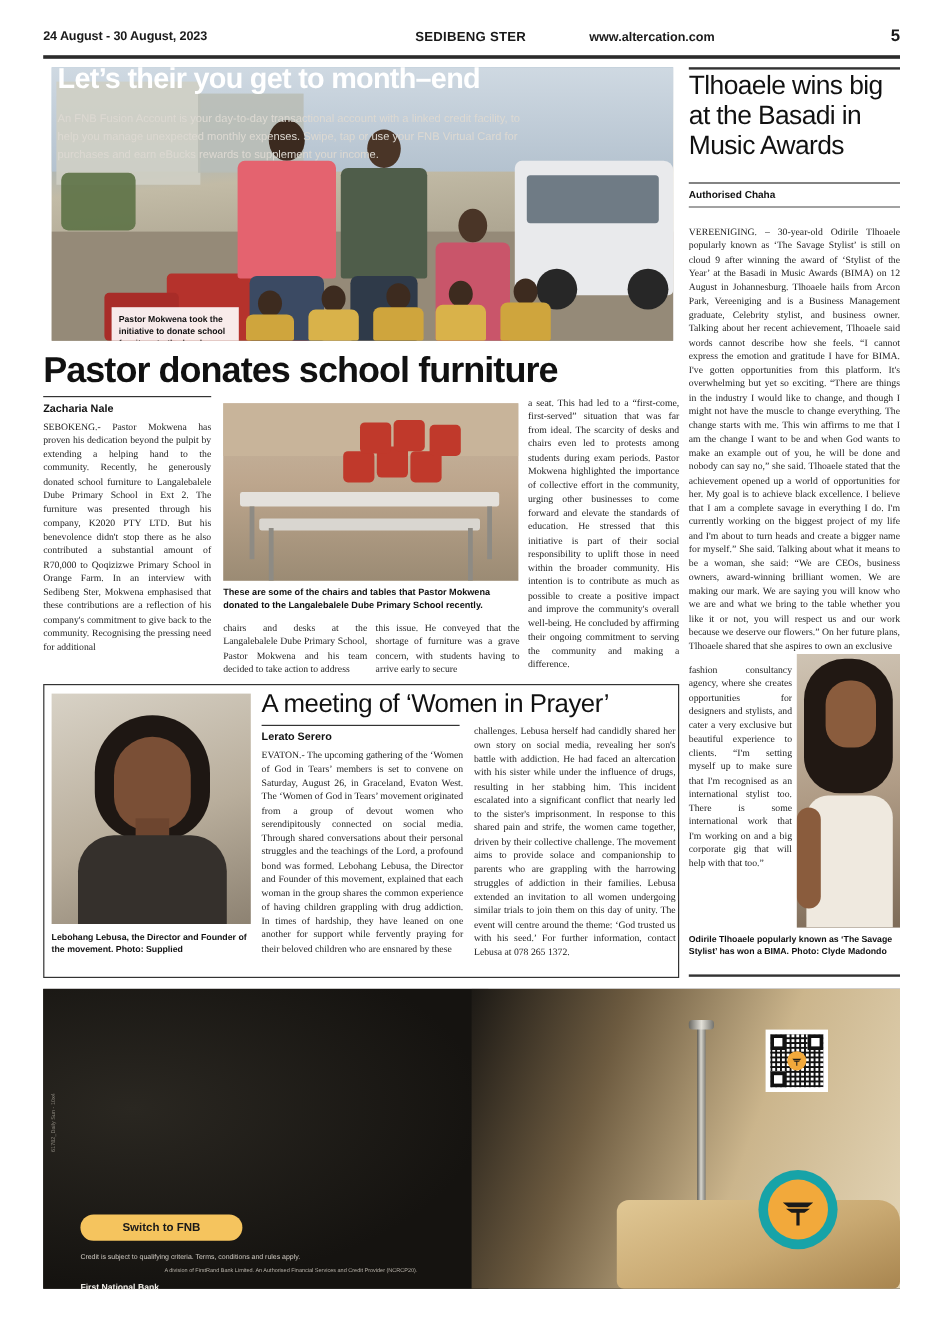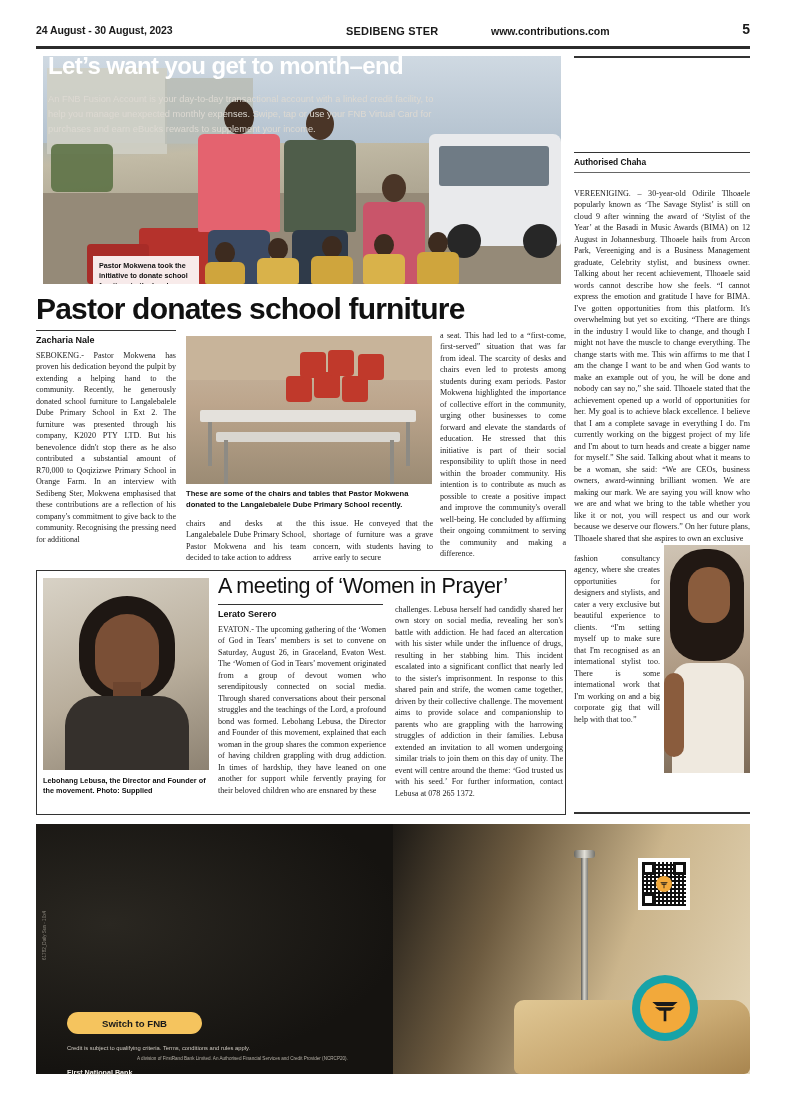--- a/index.html
+++ b/index.html
@@ -184,21 +184,21 @@
      display:flex; align-items:center; justify-content:center;}
 </style>
 </head>
 <body>
 
 <div class="page">
 
   <div class="masthead">
     <span class="mast-date">24 August - 30 August, 2023</span>
     <span class="mast-title">SEDIBENG STER</span>
-    <span class="mast-url">www.contributions.com</span>
+    <span class="mast-url">www.altercation.com</span>
     <span class="mast-page">5</span>
   </div>
   <div class="mast-rule"></div>
 
   <div class="photo-top">
     <div class="pt-sky"></div>
     <div class="pt-bld"></div>
     <div class="pt-bld2"></div>
     <div class="pt-green"></div>
     <div class="pt-ground"></div>
@@ -300,45 +300,47 @@
     </div>
   </div>
   <div id="col-wip-1">
     <div class="col-body">EVATON.- The upcoming gathering of the ‘Women of God in Tears’ members is set to convene on Saturday, August 26, in Graceland, Evaton West. The ‘Women of God in Tears’ movement originated from a group of devout women who serendipitously connected on social media. Through shared conversations about their personal struggles and the teachings of the Lord, a profound bond was formed. Lebohang Lebusa, the Director and Founder of this movement, explained that each woman in the group shares the common experience of having children grappling with drug addiction. In times of hardship, they have leaned on one another for support while fervently praying for their beloved children who are ensnared by these</div>
   </div>
   <div id="col-wip-2">
     <div class="col-body">challenges. Lebusa herself had candidly shared her own story on social media, revealing her son's battle with addiction. He had faced an altercation with his sister while under the influence of drugs, resulting in her stabbing him. This incident escalated into a significant conflict that nearly led to the sister's imprisonment. In response to this shared pain and strife, the women came together, driven by their collective challenge. The movement aims to provide solace and companionship to parents who are grappling with the harrowing struggles of addiction in their families. Lebusa extended an invitation to all women undergoing similar trials to join them on this day of unity. The event will centre around the theme: ‘God trusted us with his seed.’ For further information, contact Lebusa at 078 265 1372.</div>
   </div>
 
   <div class="rule-right-top"></div>
+  <h2 class="headline-right">Tlhoaele wins big at the Basadi in Music Awards</h2>
   <div class="rule-right-2"></div>
   <div class="byline-right">Authorised Chaha</div>
   <div class="rule-right-3"></div>
   <div id="col-right-1">
     <div class="col-body">VEREENIGING. – 30-year-old Odirile Tlhoaele popularly known as ‘The Savage Stylist’ is still on cloud 9 after winning the award of ‘Stylist of the Year’ at the Basadi in Music Awards (BIMA) on 12 August in Johannesburg. Tlhoaele hails from Arcon Park, Vereeniging and is a Business Management graduate, Celebrity stylist, and business owner. Talking about her recent achievement, Tlhoaele said words cannot describe how she feels. “I cannot express the emotion and gratitude I have for BIMA. I've gotten opportunities from this platform. It's overwhelming but yet so exciting. “There are things in the industry I would like to change, and though I might not have the muscle to change everything. The change starts with me. This win affirms to me that I am the change I want to be and when God wants to make an example out of you, he will be done and nobody can say no,” she said. Tlhoaele stated that the achievement opened up a world of opportunities for her. My goal is to achieve black excellence. I believe that I am a complete savage in everything I do. I'm currently working on the biggest project of my life and I'm about to turn heads and create a bigger name for myself.” She said. Talking about what it means to be a woman, she said: “We are CEOs, business owners, award-winning brilliant women. We are making our mark. We are saying you will know who we are and what we bring to the table whether you like it or not, you will respect us and our work because we deserve our flowers.” On her future plans, Tlhoaele shared that she aspires to own an exclusive</div>
   </div>
   <div id="col-right-2">
     <div class="col-body">fashion consultancy agency, where she creates opportunities for designers and stylists, and cater a very exclusive but beautiful experience to clients. “I'm setting myself up to make sure that I'm recognised as an international stylist too. There is some international work that I'm working on and a big corporate gig that will help with that too.”</div>
   </div>
   <div class="photo-odirile">
     <div class="po-hair"></div>
     <div class="po-face"></div>
     <div class="po-dress"></div>
     <div class="po-arm"></div>
   </div>
+  <div class="cap-odirile">Odirile Tlhoaele popularly known as ‘The Savage Stylist’ has won a BIMA. Photo: Clyde Madondo</div>
   <div class="rule-right-bot"></div>
 
   <div class="ad">
     <div class="ad-bg-left"></div>
     <div class="ad-bg-right"></div>
     <div class="ad-nail"></div>
     <div class="ad-nail-head"></div>
     <div class="ad-bread"></div>
   </div>
-  <div class="ad-headline">Let’s want you get to month–end</div>
+  <div class="ad-headline">Let’s their you get to month–end</div>
   <div class="ad-body">An FNB Fusion Account is your day-to-day transactional account with a linked credit facility, to help you manage unexpected monthly expenses. Swipe, tap or use your FNB Virtual Card for purchases and earn eBucks rewards to supplement your income.</div>
   <div class="ad-btn">Switch to FNB</div>
   <div class="ad-fine">Credit is subject to qualifying criteria. Terms, conditions and rules apply.</div>
   <div class="ad-fnb">First National Bank</div>
   <div class="ad-fnb-sub">A division of FirstRand Bank Limited. An Authorised Financial Services and Credit Provider (NCRCP20).</div>
   <div class="ad-side">61782_Daily Sun - 10x4</div>
 
   <div class="qr">
     <div class="qr-inner">
       <div class="qr-c" style="left:0;top:0;"></div>

